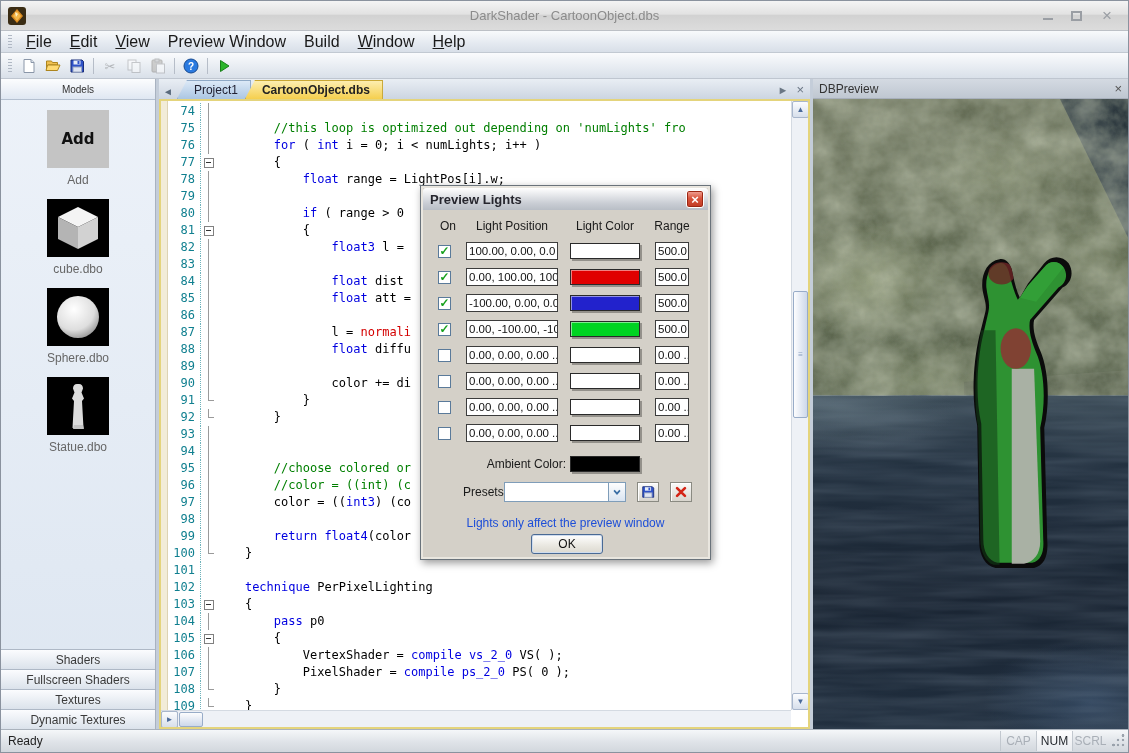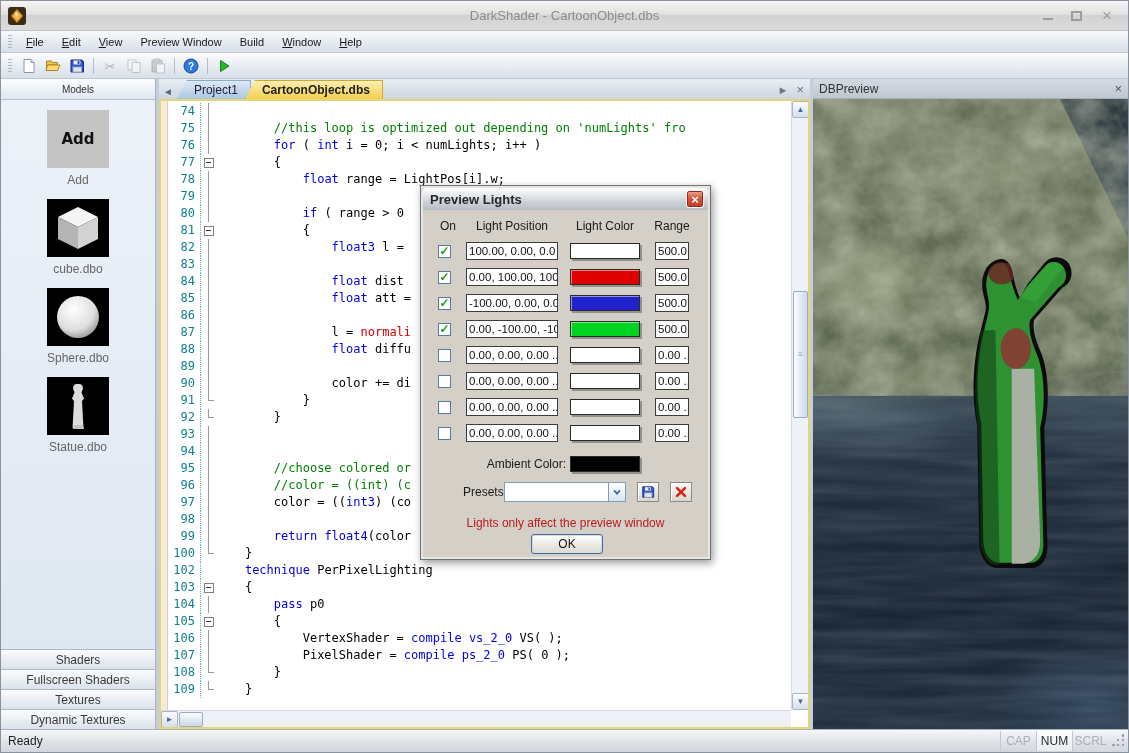--- a/index.html
+++ b/index.html
@@ -14,21 +14,21 @@
   .title-text{position:absolute;left:0;right:0;text-align:center;color:#8b8b8b;font-size:13px;}
   .win-controls{margin-left:auto;display:flex;align-items:center;gap:18px;margin-right:14px;z-index:2;color:#9a9ea4;}
   .wc{width:14px;height:14px;display:flex;align-items:center;justify-content:center;font-size:14px;cursor:default;}
   .wc-min{border-bottom:2px solid #9a9ea4;height:9px;width:10px;}
   .wc-max{border:2px solid #9a9ea4;width:11px;height:10px;}
 
   
   .menubar{height:22px;background:linear-gradient(#f8fafc,#e4e9f0 60%,#d8dfe8);display:flex;align-items:center;
     border-bottom:1px solid #c2c9d2;padding-left:2px;}
   .drag-grip{width:4px;height:14px;margin:0 5px;background:repeating-linear-gradient(#b0b8c4 0 1px,transparent 1px 3px);}
-  .menu-item{padding:10px 9px;font-size:11px;color:#1a1a1a;cursor:default;}
+  .menu-item{padding:10px 9px;font-size:16px;color:#1a1a1a;cursor:default;}
   .toolbar{height:26px;background:linear-gradient(#fafbfd,#e6ebf1 60%,#d9e0e9);display:flex;align-items:center;
     border-bottom:1px solid #bfc6d0;padding-left:2px;}
   .tool-btn{border:0;background:transparent;width:24px;height:22px;display:flex;align-items:center;justify-content:center;padding:0;}
   .tool-btn.disabled{opacity:.45;filter:grayscale(.9);}
   .tool-icon{width:16px;height:16px;display:block;}
   .tool-icon svg{width:16px;height:16px;display:block;}
   .tool-sep{width:1px;height:16px;background:#b6bdc8;margin:0 4px;}
 
   
   .main{position:absolute;top:78px;left:0;right:0;bottom:23px;display:flex;background:#c4cdd9;}
@@ -161,21 +161,21 @@
   .presets-label{width:76px;text-align:right;font-size:12px;color:#1a1a1a;padding-left:40px;}
   .combo{width:122px;height:20px;margin-left:5px;background:#fff;border:1px solid #7f9db9;position:relative;}
   .combo-value{font-size:11px;padding:3px;}
   .combo-btn{position:absolute;right:0;top:0;bottom:0;width:17px;border-left:1px solid #7f9db9;
     background:linear-gradient(#fefefe,#d9e4f1);display:flex;align-items:center;justify-content:center;}
   .combo-btn svg{width:10px;height:10px;}
   .mini-btn{width:22px;height:20px;margin-left:11px;border:1px solid #8a8a82;
     background:linear-gradient(#fbfbfa,#d8d5cd);box-shadow:inset 1px 1px 0 #fff;
     display:flex;align-items:center;justify-content:center;}
   .mini-btn svg{width:14px;height:14px;display:block;}
-  .dlg-note{position:absolute;left:0;top:330px;width:100%;text-align:center;font-size:12px;color:#b91c1c;}
+  .dlg-note{position:absolute;left:0;top:330px;width:100%;text-align:center;font-size:12px;color:#1d4ed8;}
   .ok-btn{position:absolute;left:110px;top:348px;width:72px;height:20px;border:1px solid #4a6a94;border-radius:3px;
     background:linear-gradient(#ffffff,#e9e7e0 60%,#dcd9d0);font-size:12px;color:#111;
     box-shadow:inset 0 0 0 1px #cfdcee;display:flex;align-items:center;justify-content:center;
     font-family:"Liberation Sans",sans-serif;}
 </style>
 </head>
 <body>
 
 <div class="window">
 
@@ -373,20 +373,21 @@
             <div class="code-row"><div class="lnum">91</div><div class="fold fold-end"></div><div class="code"><span class="tk-p">            }</span></div></div>
             <div class="code-row"><div class="lnum">92</div><div class="fold fold-end"></div><div class="code"><span class="tk-p">        }</span></div></div>
             <div class="code-row"><div class="lnum">93</div><div class="fold fold-v"></div><div class="code"></div></div>
             <div class="code-row"><div class="lnum">94</div><div class="fold fold-v"></div><div class="code"></div></div>
             <div class="code-row"><div class="lnum">95</div><div class="fold fold-v"></div><div class="code"><span class="tk-p">        </span><span class="tk-c">//choose colored or</span></div></div>
             <div class="code-row"><div class="lnum">96</div><div class="fold fold-v"></div><div class="code"><span class="tk-p">        </span><span class="tk-c">//color = ((int) (c</span></div></div>
             <div class="code-row"><div class="lnum">97</div><div class="fold fold-v"></div><div class="code"><span class="tk-p">        color = ((</span><span class="tk-k">int3</span><span class="tk-p">) (co</span></div></div>
             <div class="code-row"><div class="lnum">98</div><div class="fold fold-v"></div><div class="code"></div></div>
             <div class="code-row"><div class="lnum">99</div><div class="fold fold-v"></div><div class="code"><span class="tk-p">        </span><span class="tk-k">return</span><span class="tk-p"> </span><span class="tk-k">float4</span><span class="tk-p">(color</span></div></div>
             <div class="code-row"><div class="lnum">100</div><div class="fold fold-end"></div><div class="code"><span class="tk-p">    }</span></div></div>
+            <div class="code-row"><div class="lnum">101</div><div class="fold"></div><div class="code"></div></div>
             <div class="code-row"><div class="lnum">102</div><div class="fold"></div><div class="code"><span class="tk-p">    </span><span class="tk-k">technique</span><span class="tk-p"> PerPixelLighting</span></div></div>
             <div class="code-row"><div class="lnum">103</div><div class="fold fold-start"></div><div class="code"><span class="tk-p">    {</span></div></div>
             <div class="code-row"><div class="lnum">104</div><div class="fold fold-v"></div><div class="code"><span class="tk-p">        </span><span class="tk-k">pass</span><span class="tk-p"> p0</span></div></div>
             <div class="code-row"><div class="lnum">105</div><div class="fold fold-start"></div><div class="code"><span class="tk-p">        {</span></div></div>
             <div class="code-row"><div class="lnum">106</div><div class="fold fold-v"></div><div class="code"><span class="tk-p">            VertexShader = </span><span class="tk-k">compile</span><span class="tk-p"> </span><span class="tk-k">vs_2_0</span><span class="tk-p"> VS( );</span></div></div>
             <div class="code-row"><div class="lnum">107</div><div class="fold fold-v"></div><div class="code"><span class="tk-p">            PixelShader = </span><span class="tk-k">compile</span><span class="tk-p"> </span><span class="tk-k">ps_2_0</span><span class="tk-p"> PS( 0 );</span></div></div>
             <div class="code-row"><div class="lnum">108</div><div class="fold fold-end"></div><div class="code"><span class="tk-p">        }</span></div></div>
             <div class="code-row"><div class="lnum">109</div><div class="fold fold-end"></div><div class="code"><span class="tk-p">    }</span></div></div>
           </div>
         <div class="vscroll">

